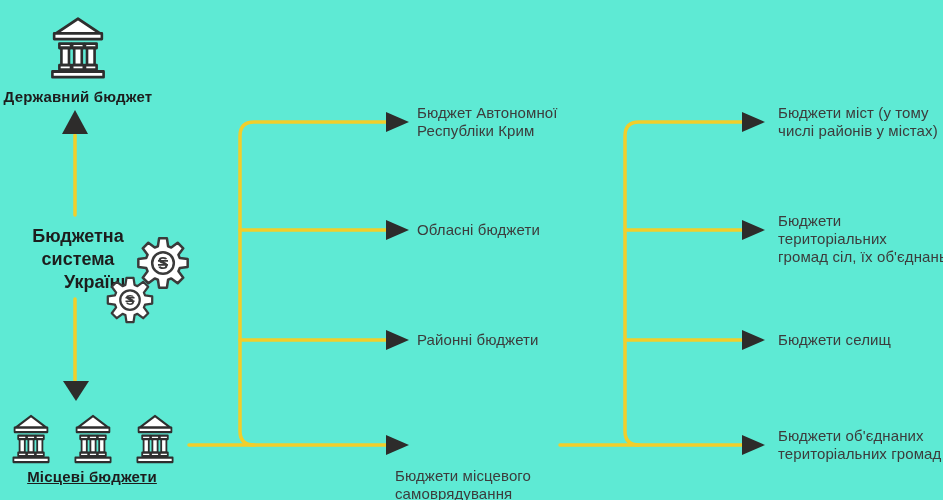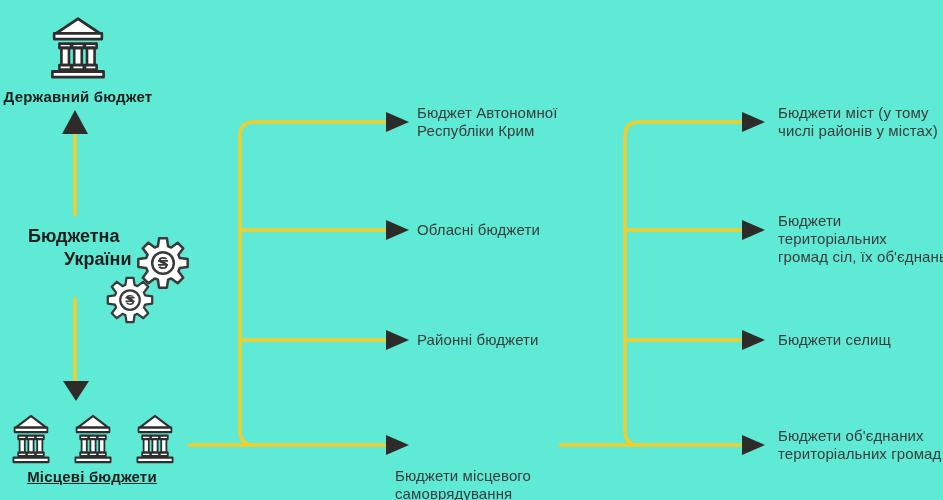--- a/index.html
+++ b/index.html
@@ -32,21 +32,21 @@
   .title-block {
     position: absolute;
     left: 28px;
     top: 225px;
     width: 100px;
     font-weight: 700;
     color: #1D1D1D;
     font-size: 18px;
     line-height: 23px;
   }
-  .title-line-right { text-align: left; }
+  .title-line-right { text-align: center; }
   .title-line-left  { text-align: left; margin-left: 36px; }
 </style>
 </head>
 <body>
 
 <div class="stage">
 
   <svg class="lines-svg" width="943" height="500" viewBox="0 0 943 500">
     <defs>
 
@@ -109,20 +109,21 @@
     </g>
   </svg>
 
   <svg class="abs" style="left:46px; top:15px;" width="64" height="66" viewBox="0 0 110 104" preserveAspectRatio="none">
     <use href="#bank-symbol" width="110" height="104"></use>
   </svg>
   <div class="heavy-label" style="left:0px; top:88px; width:156px;">Державний бюджет</div>
 
   <div class="title-block">
     <div class="title-line-right">Бюджетна</div>
+    <div class="title-line-right">система</div>
     <div class="title-line-left">України</div>
   </div>
 
   <svg class="abs" style="left:133px; top:233px;" width="60" height="60" viewBox="-36 -36 72 72">
     <use href="#gear-symbol" x="-36" y="-36" width="72" height="72"></use>
   </svg>
   <svg class="abs" style="left:103px; top:273px;" width="54" height="54" viewBox="-36 -36 72 72">
     <use href="#gear-symbol" x="-36" y="-36" width="72" height="72"></use>
   </svg>
 

